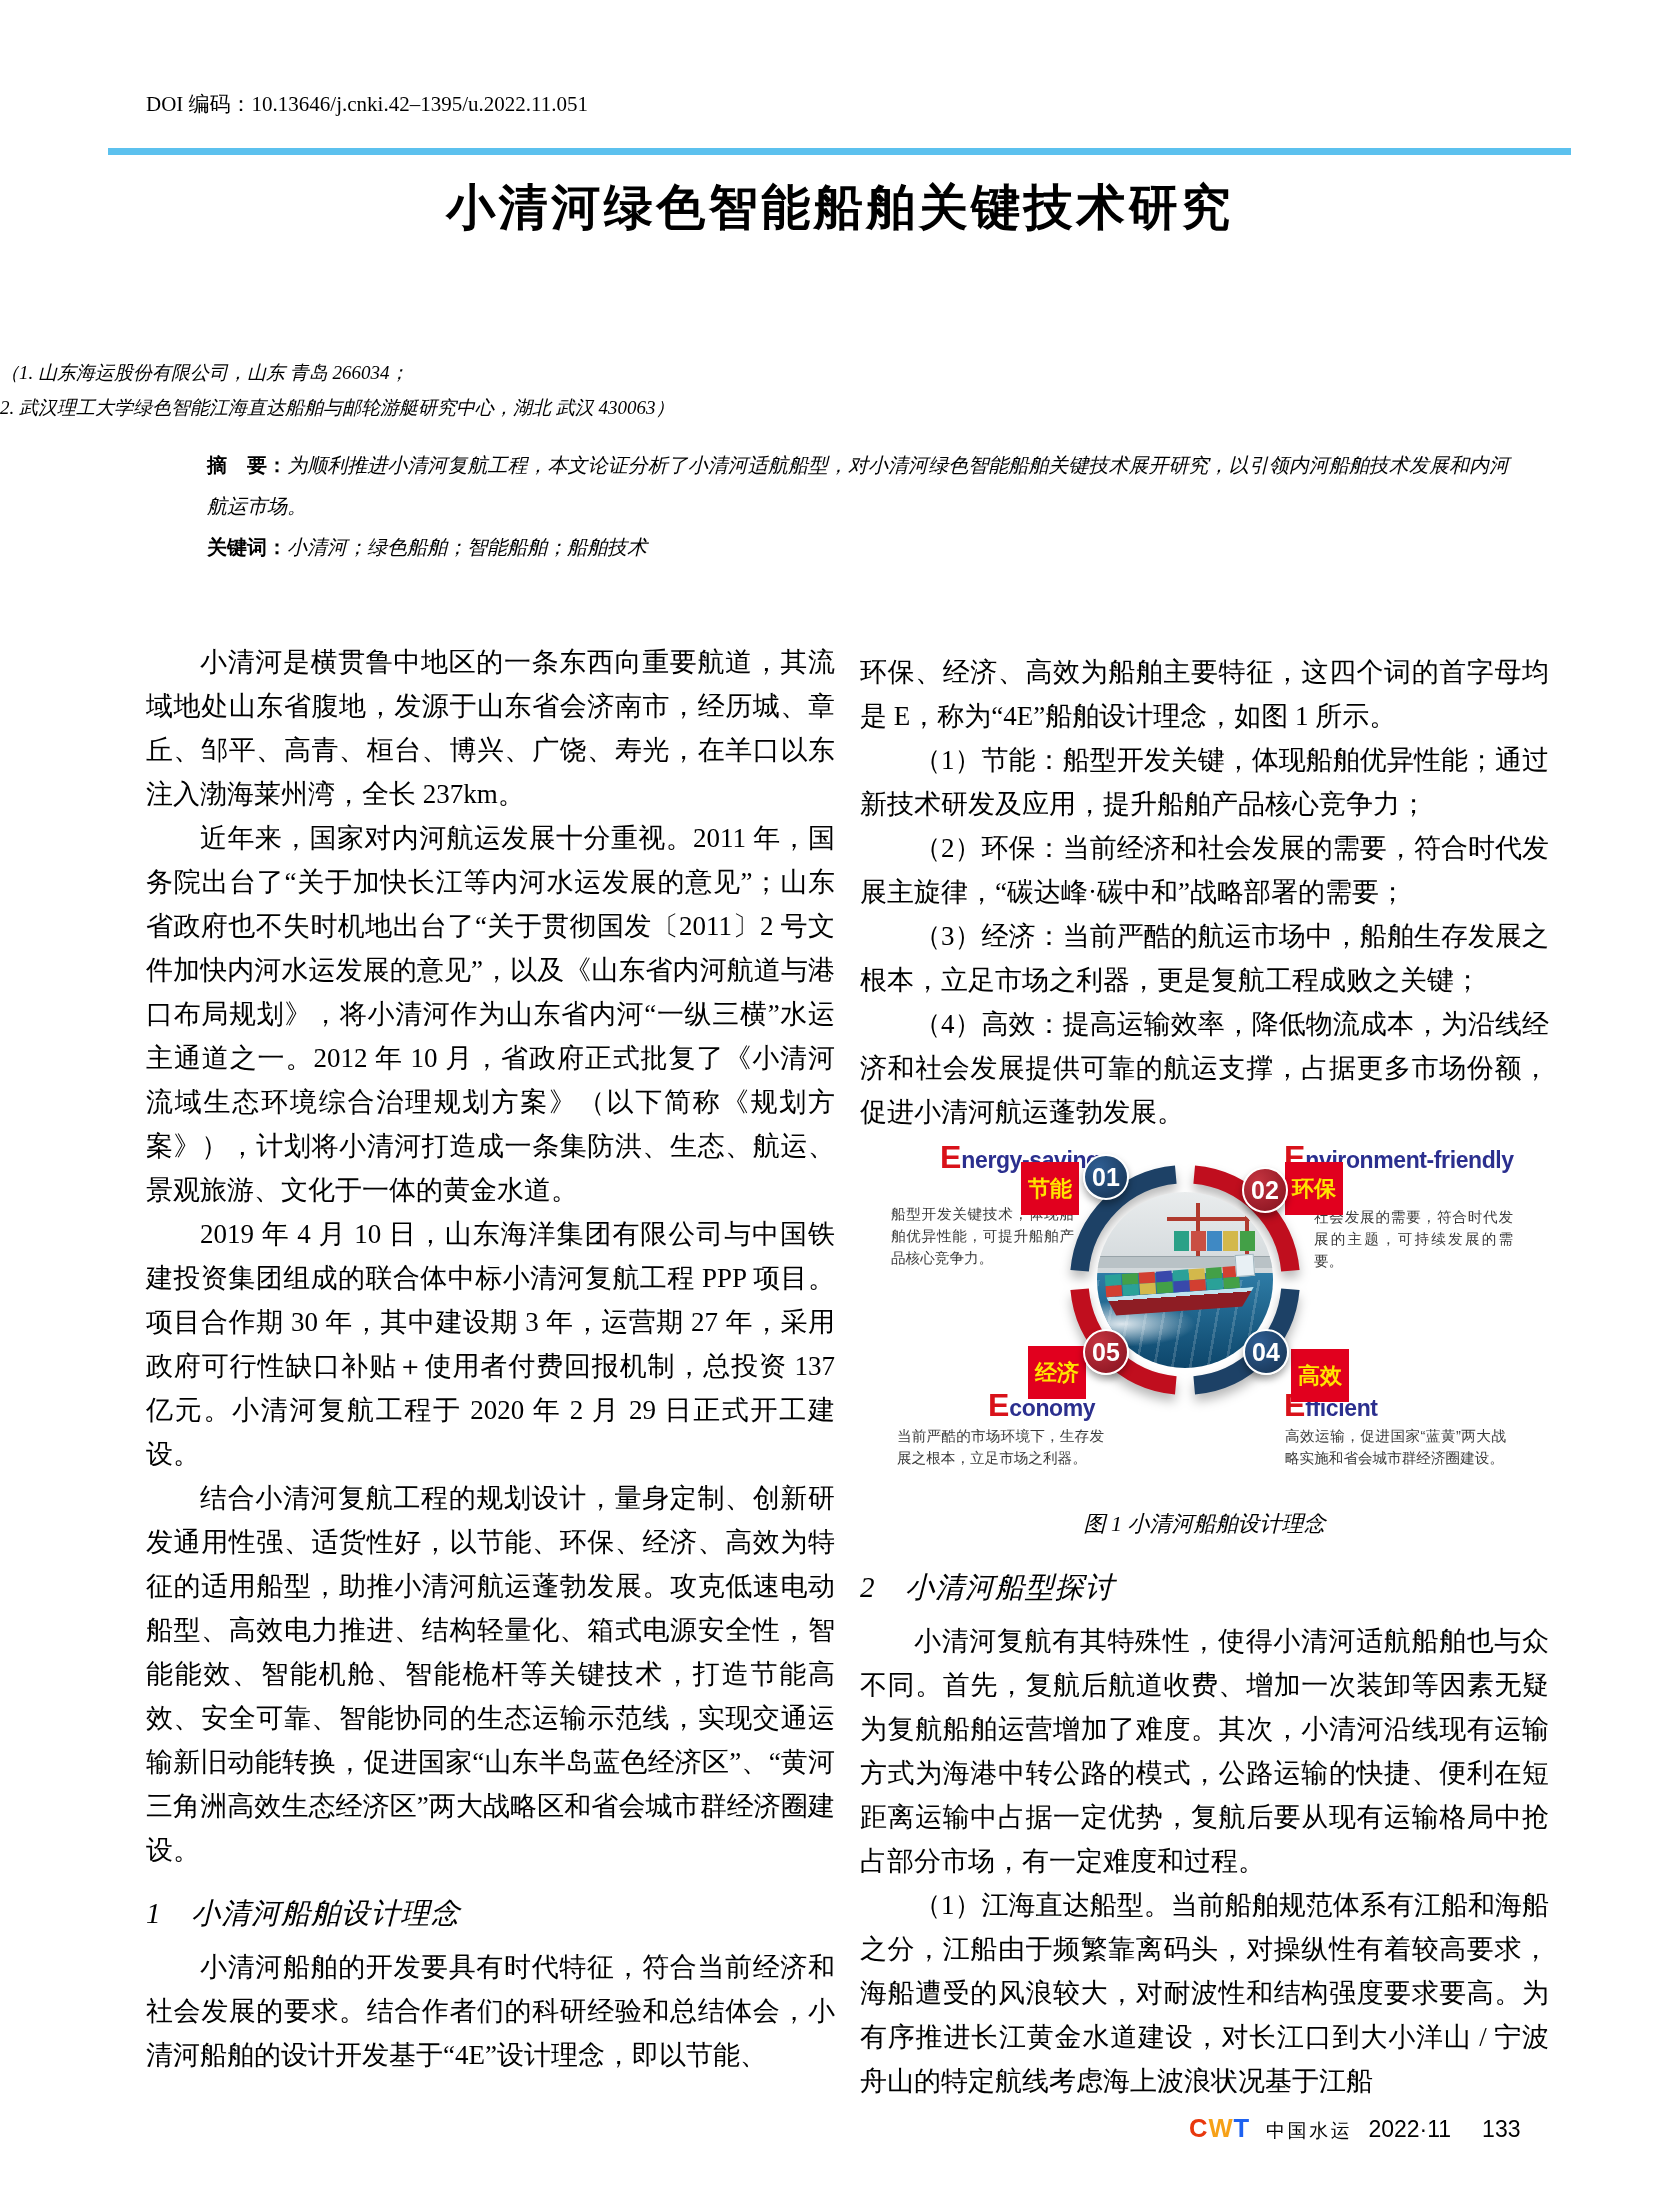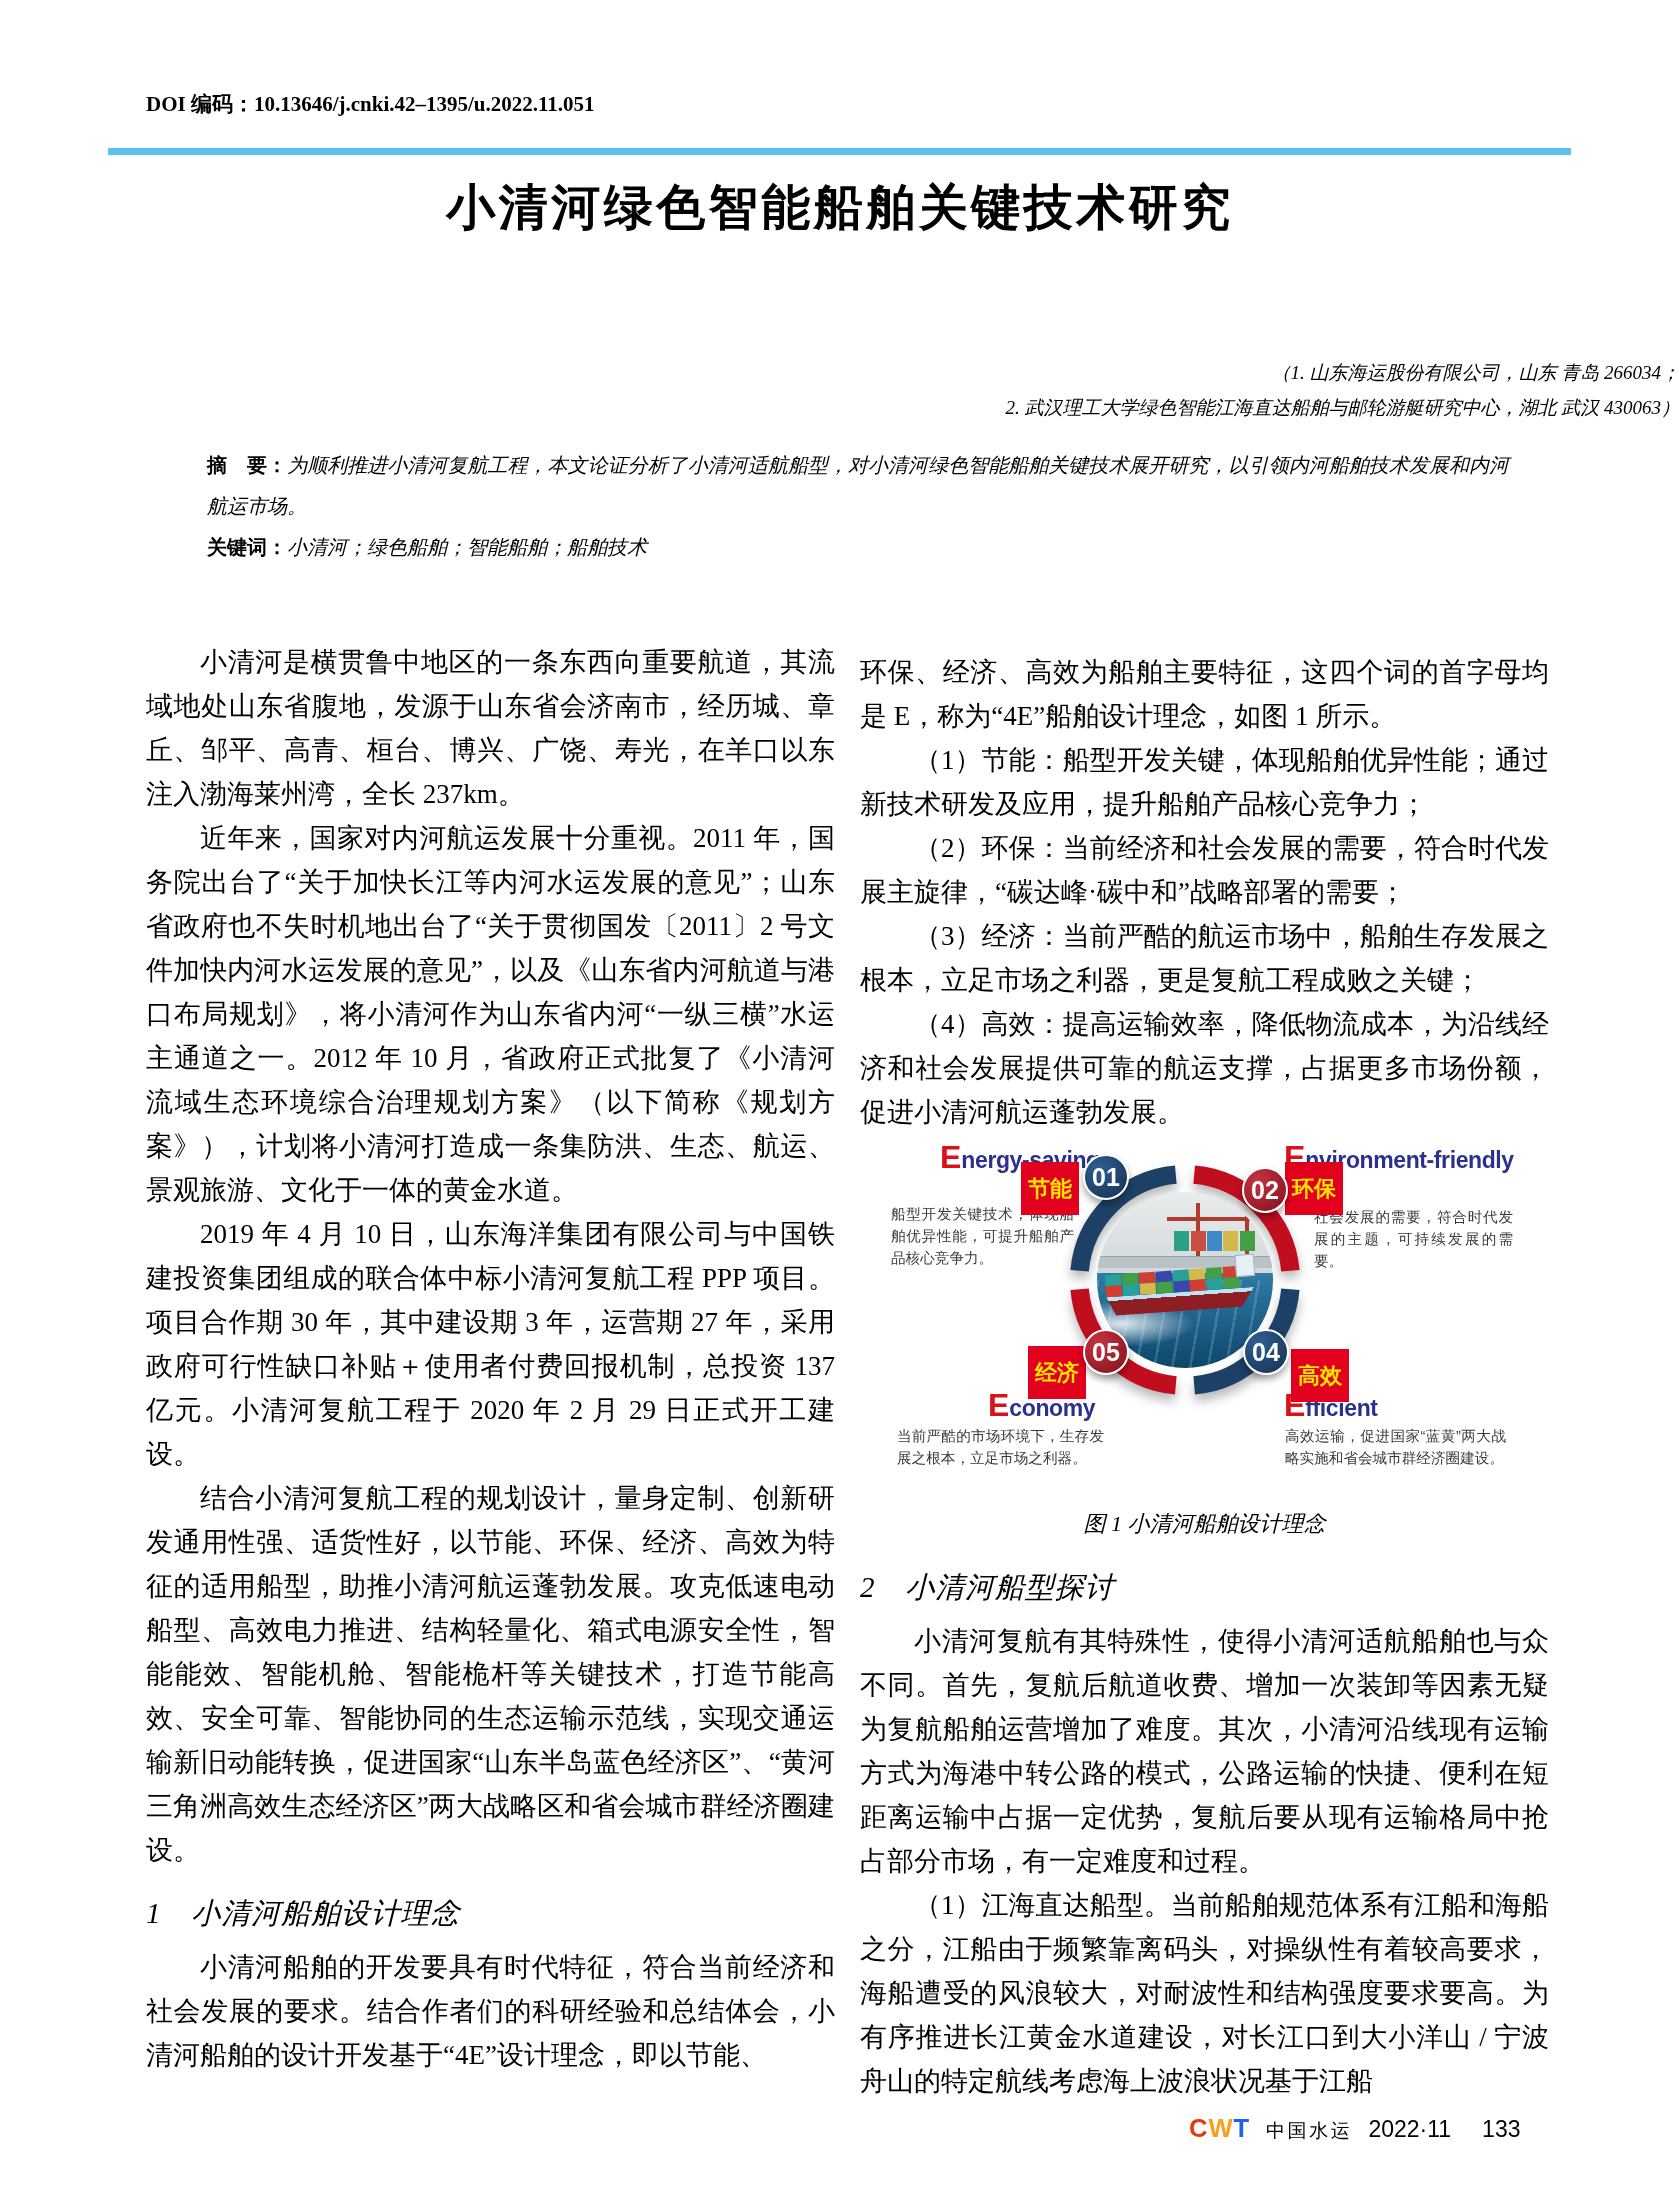--- a/index.html
+++ b/index.html
@@ -1,27 +1,27 @@
 <!DOCTYPE html>
 <html style="font-size:7px"><head>
 <meta charset="utf-8">
 <style>
   * { box-sizing: border-box; margin: 0; padding: 0; }
   html, body { background: #ffffff; }
   body { width: 1680px; height: 2263px; font-family: "Liberation Serif", serif; color: #000; }
   .page { position: relative; width: 1680px; height: 2263px; background: #fff; overflow: hidden; }
 
-  .doi { position: absolute; left: 146px; top: 90px; font-size: 21px; font-weight: bold; }
+  .doi { position: absolute; left: 146px; top: 90px; font-size: 21px; }
   .rule { position: absolute; left: 108px; top: 148px; width: 1463px; height: 7px; background: #5CC1EE; }
 
   .title { position: absolute; left: 0; top: 175px; width: 100%; text-align: center;
            font-size: 49px; font-weight: bold; letter-spacing: 3.5px; }
   .authors { position: absolute; left: 0; top: 288px; width: 100%; text-align: center;
              font-family: "Liberation Sans", sans-serif; font-size: 22.5px; }
-  .affils { position: absolute; left: 0; top: 355px; width: 100%; text-align: right;
+  .affils { position: absolute; left: 0; top: 355px; width: 100%; text-align: left;
             font-size: 19px; line-height: 35px; font-style: italic; }
 
   .meta { position: absolute; left: 207px; top: 445px; width: 1302px; font-size: 20px; line-height: 41px; text-align: justify; }
   .meta-label { font-family: "Liberation Sans", sans-serif; font-weight: bold; font-style: normal; }
   .kai { font-style: italic; }
   .meta-row { margin: 0; }
   .gap1 { margin-left: 28px; }
   .gap2 { margin-left: 88px; }
 
   .col { position: absolute; top: 640px; width: 689px; font-size: 27px; line-height: 44px; text-align: justify; }

